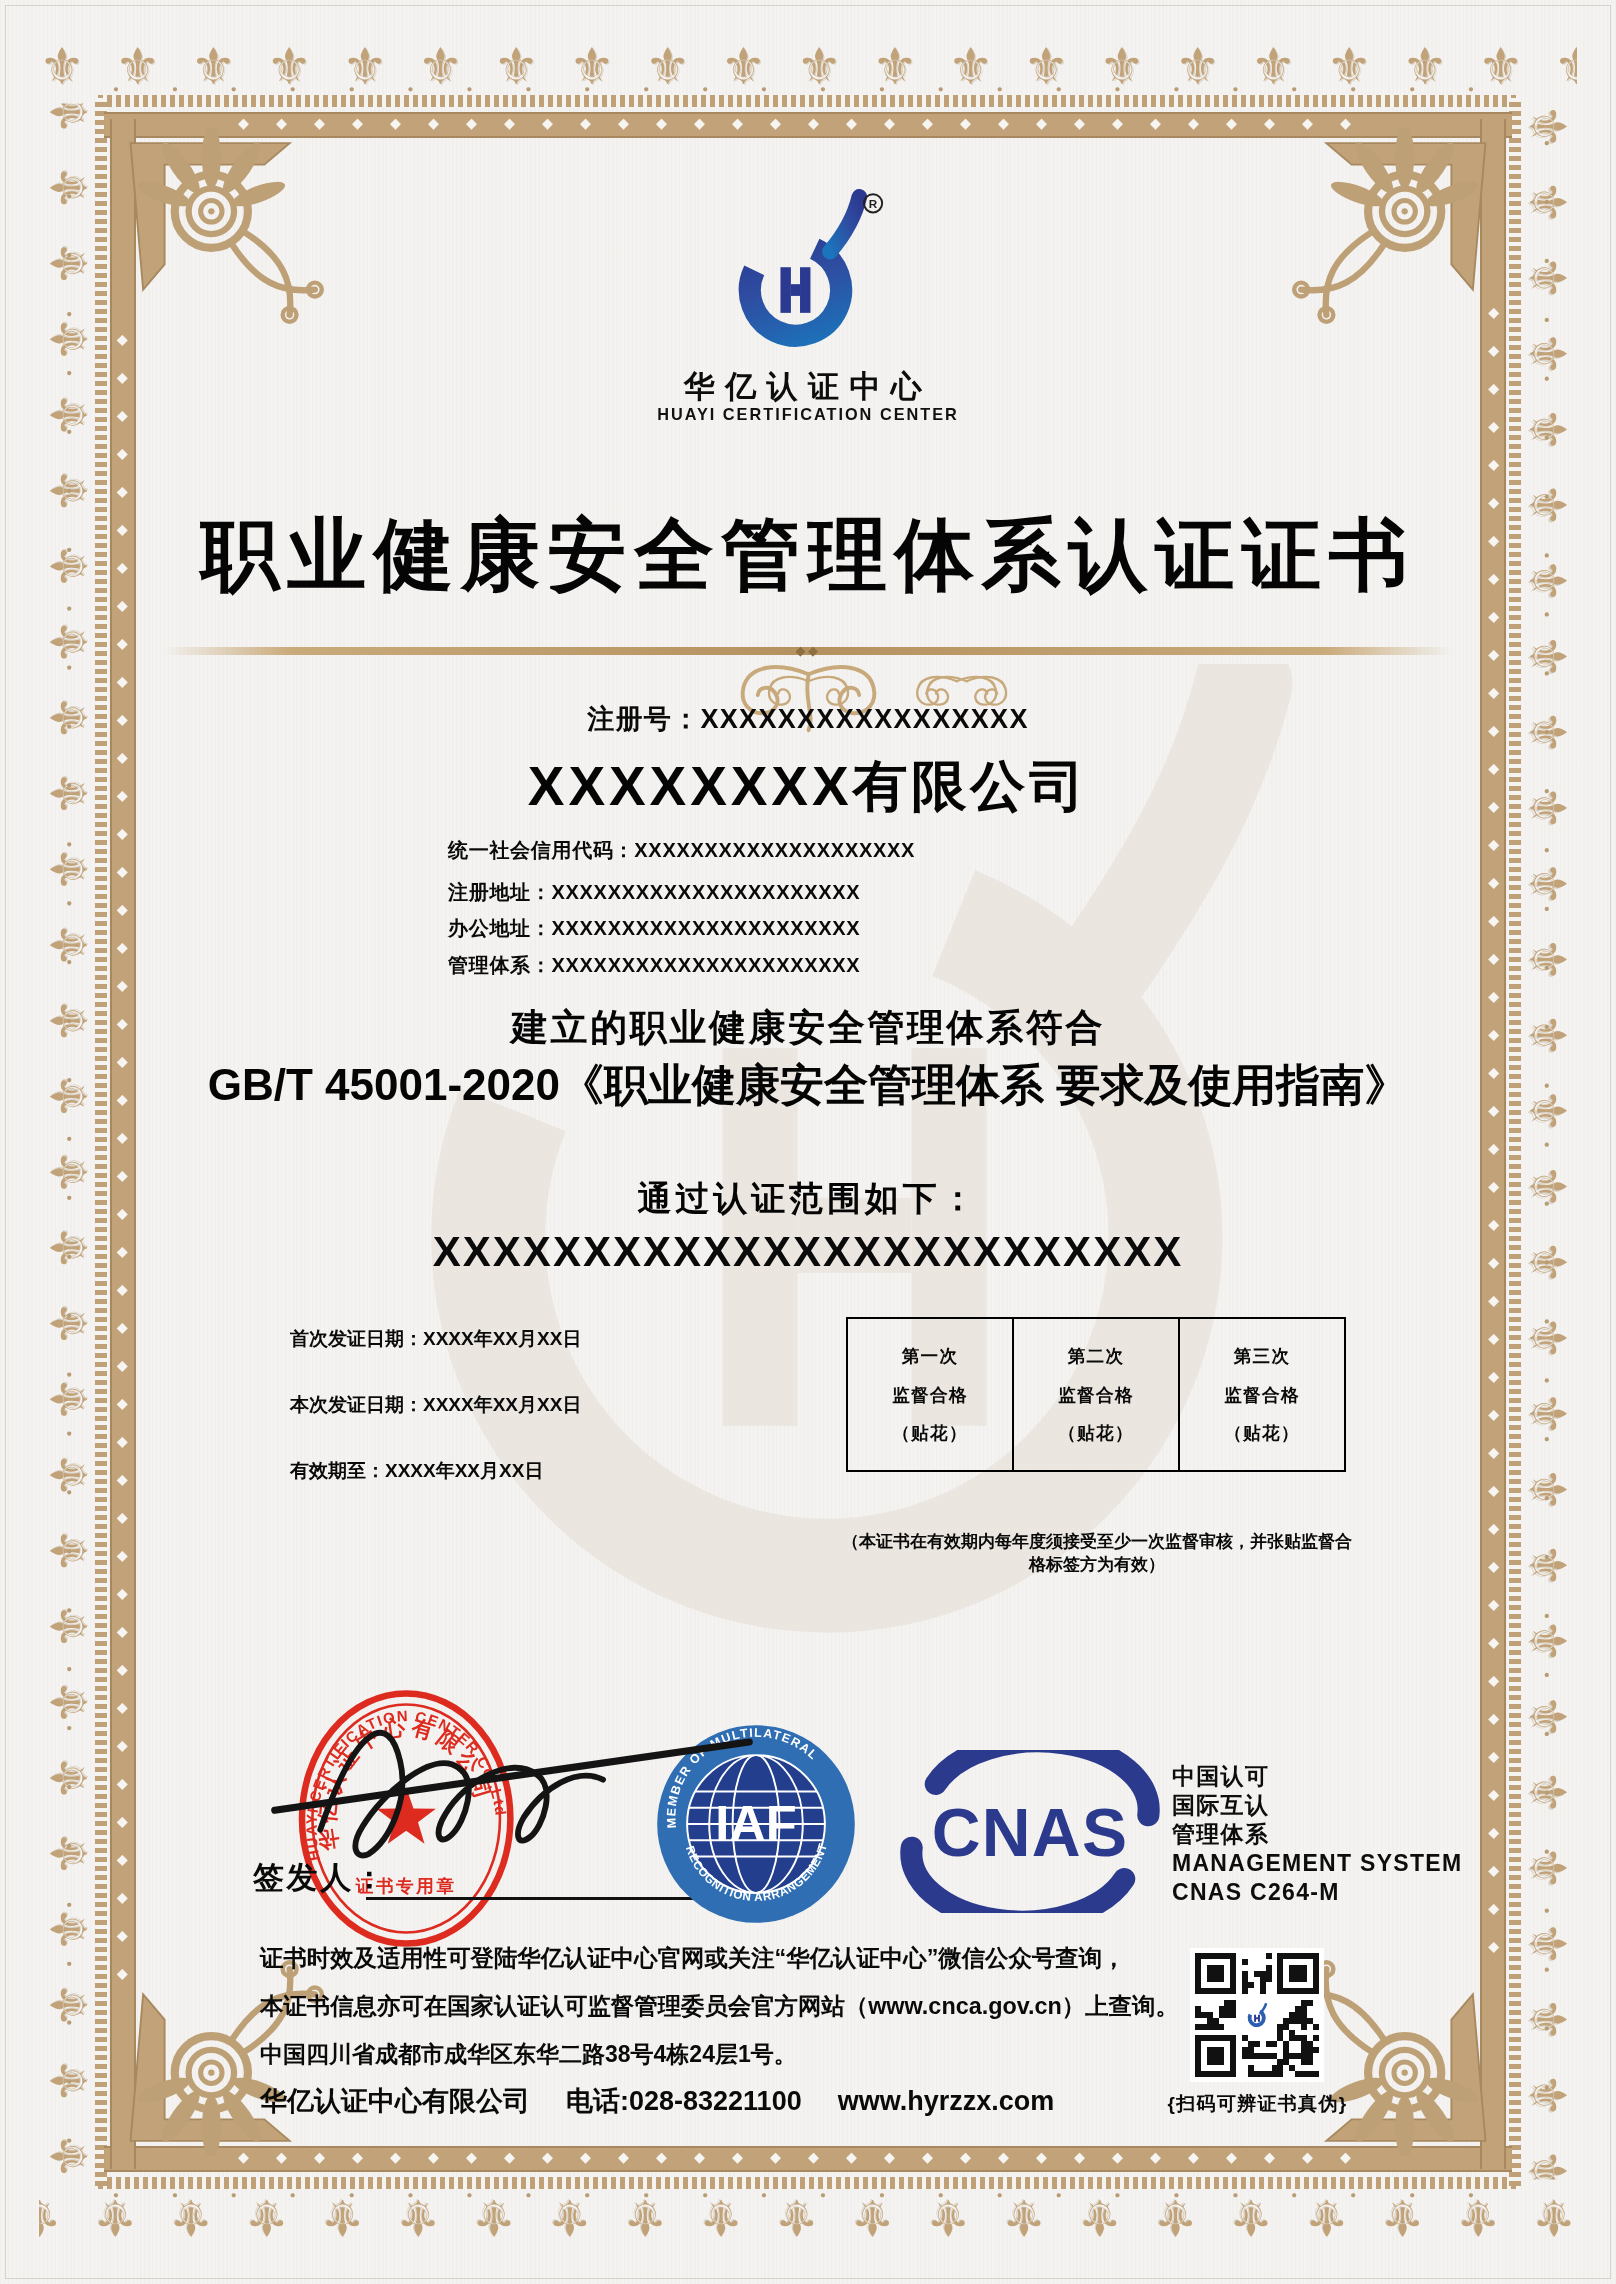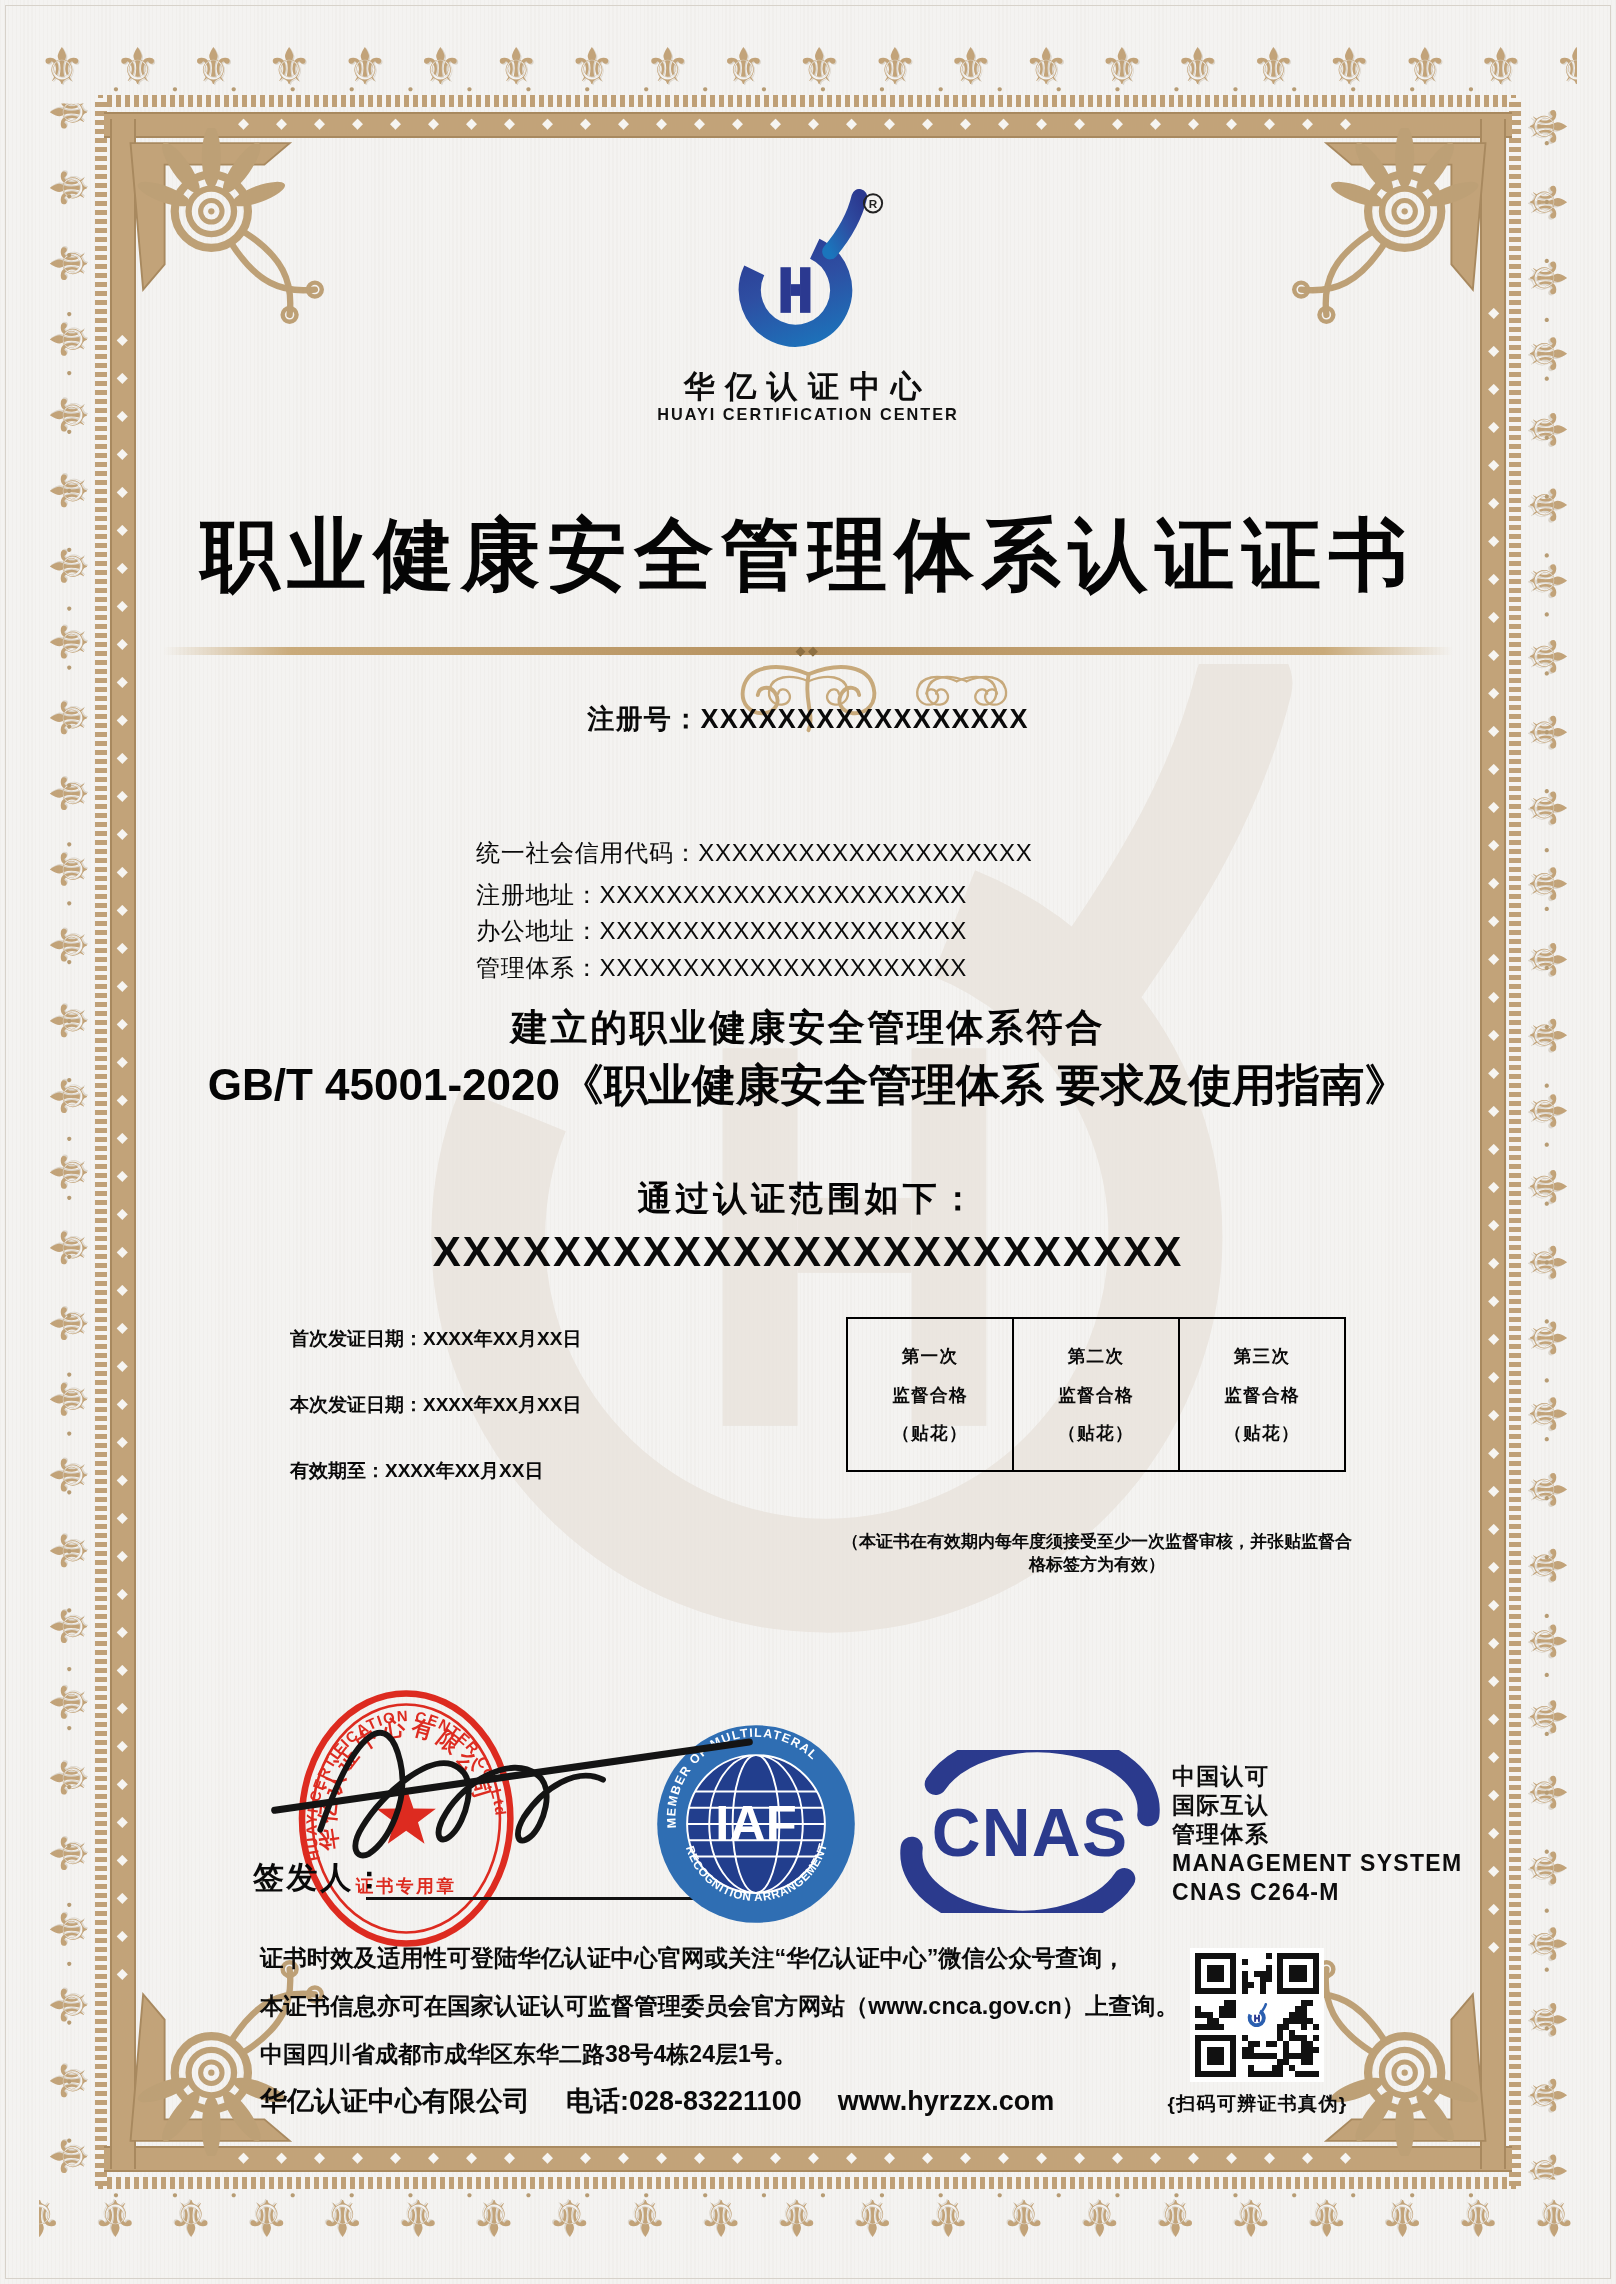--- a/index.html
+++ b/index.html
@@ -48,21 +48,21 @@
   .logo-wrap{top:189px;}
   .logo-cn{top:366px;font-size:31px;font-weight:900;letter-spacing:10.4px;color:#0d0d0d;}
   .logo-en{top:405px;font-size:16.3px;font-weight:800;letter-spacing:2px;color:#111;}
   .cert-title{top:503px;font-size:79px;font-weight:900;letter-spacing:7.8px;color:#050505;}
   .divider-bar{top:647px;left:163px;right:163px;height:7.8px;
      background:linear-gradient(90deg,rgba(201,170,122,0) 0%,#c9aa7a 10%,#b5915f 50%,#c9aa7a 90%,rgba(201,170,122,0) 100%);}
   .divider-knot{top:643px;left:0;right:0;text-align:center;font-size:13px;letter-spacing:2.6px;color:#8d6f42;line-height:15.6px;}
   .flourish{top:656px;left:561px;}
   .reg-line{top:701px;font-size:27px;font-weight:800;color:#0a0a0a;letter-spacing:1.3px;}
   .company{top:750px;font-size:55px;font-weight:900;color:#050505;letter-spacing:3.9px;}
-  .field{left:476px;font-size:24px;font-weight:400;color:#0a0a0a;letter-spacing:0.7px;}
+  .field{left:448px;font-size:20px;font-weight:700;color:#0a0a0a;letter-spacing:0.7px;}
   .f0{top:837px;} .f1{top:879px;} .f2{top:915px;} .f3{top:952px;}
   .conform{top:1003px;font-size:37px;font-weight:900;color:#050505;letter-spacing:2.6px;}
   .standard{top:1056px;font-size:44px;font-weight:900;color:#050505;letter-spacing:0px;}
   .scope-head{top:1176px;font-size:34px;font-weight:900;color:#050505;letter-spacing:3.9px;}
   .scope-val{top:1228px;font-size:42px;font-weight:800;color:#0a0a0a;letter-spacing:2px;}
   .date-row{left:290px;font-size:19px;font-weight:800;color:#0a0a0a;}
   .d0{top:1326px;} .d1{top:1392px;} .d2{top:1458px;}
   .sup-table{top:1317px;left:846px;width:496px;height:151px;border:2.6px solid #000;display:flex;background:transparent;}
   .sup-cell{flex:1;border-right:2.6px solid #000;display:flex;flex-direction:column;justify-content:center;align-items:center;gap:14.3px;}
   .sup-cell:last-child{border-right:none;}
@@ -207,20 +207,21 @@
         <path d="M380,30 C372,66 390,92 380,114"></path>
         <use href="#curlpair" transform="translate(152,22) scale(0.6)"></use>
         <use href="#curlpair" transform="translate(304,22) scale(0.6) translate(-152,0)" x="304"></use>
         <use href="#curlpair" transform="translate(608,22) scale(0.6) translate(-380,0)"></use>
       </g>
     </svg>
 
     <div class="abs center reg-line">
       <span>注册号：</span><span>XXXXXXXXXXXXXXXXX</span>
     </div>
+    <div class="abs center company">XXXXXXXX有限公司</div>
 
     <div class="abs field f0">
       <span>统一社会信用代码：</span><span>XXXXXXXXXXXXXXXXXXXX</span>
     </div>
     <div class="abs field f1">
       <span>注册地址：</span><span>XXXXXXXXXXXXXXXXXXXXXX</span>
     </div>
     <div class="abs field f2">
       <span>办公地址：</span><span>XXXXXXXXXXXXXXXXXXXXXX</span>
     </div>

